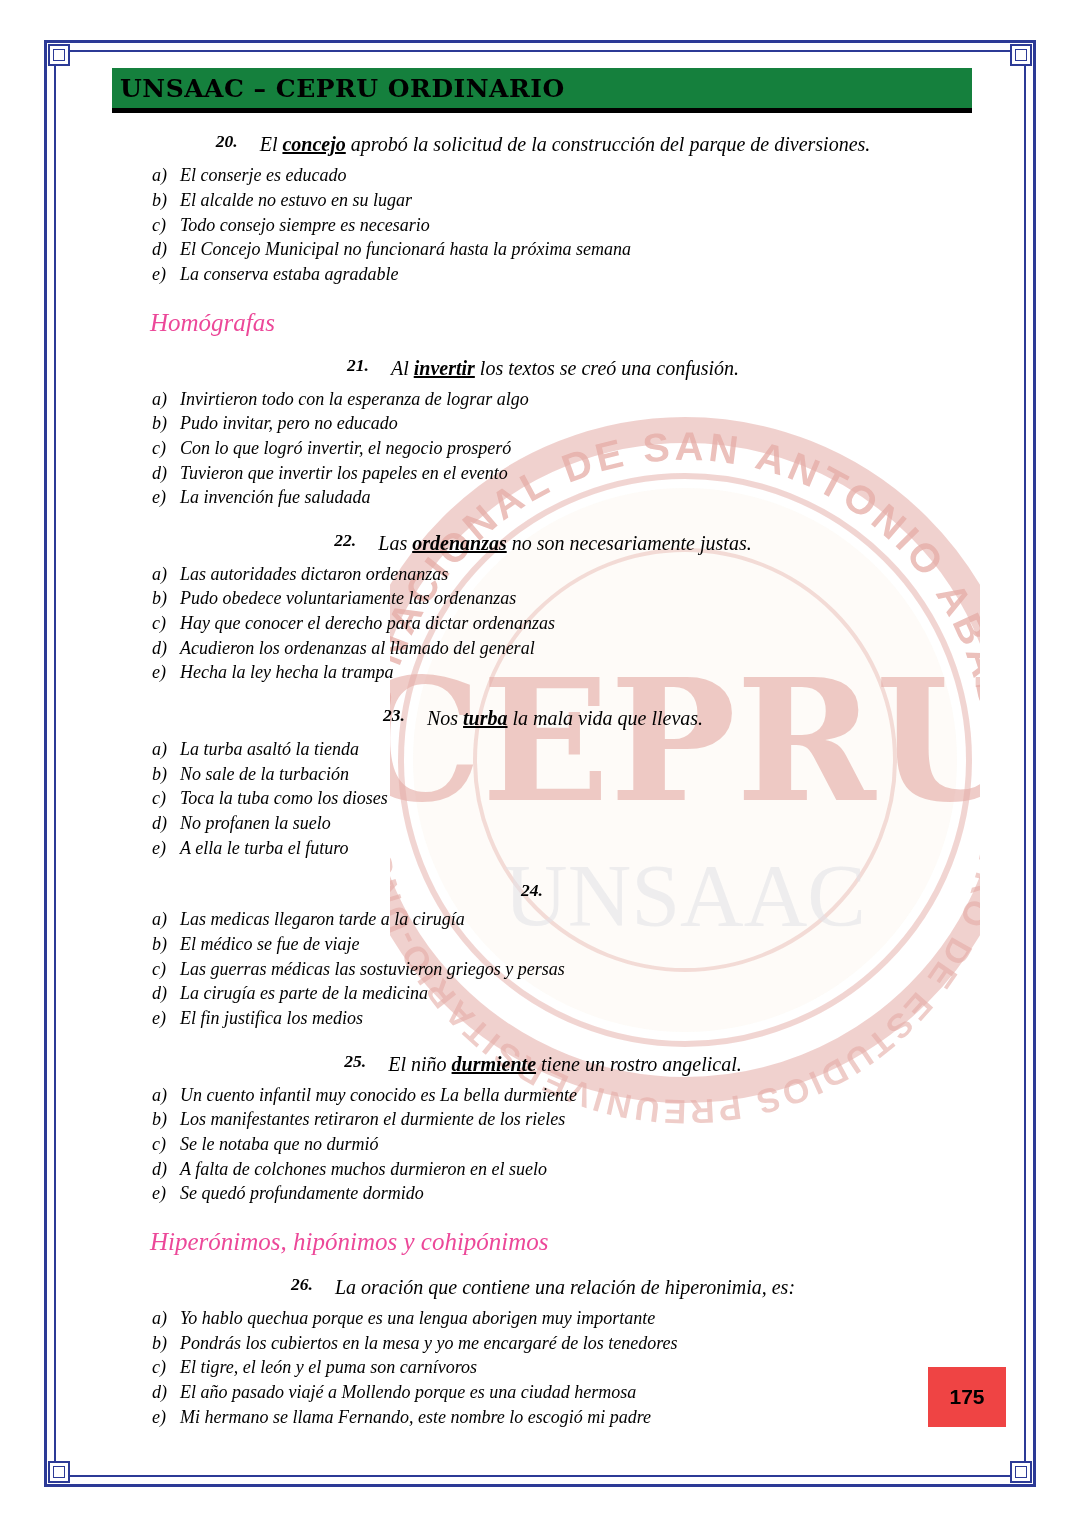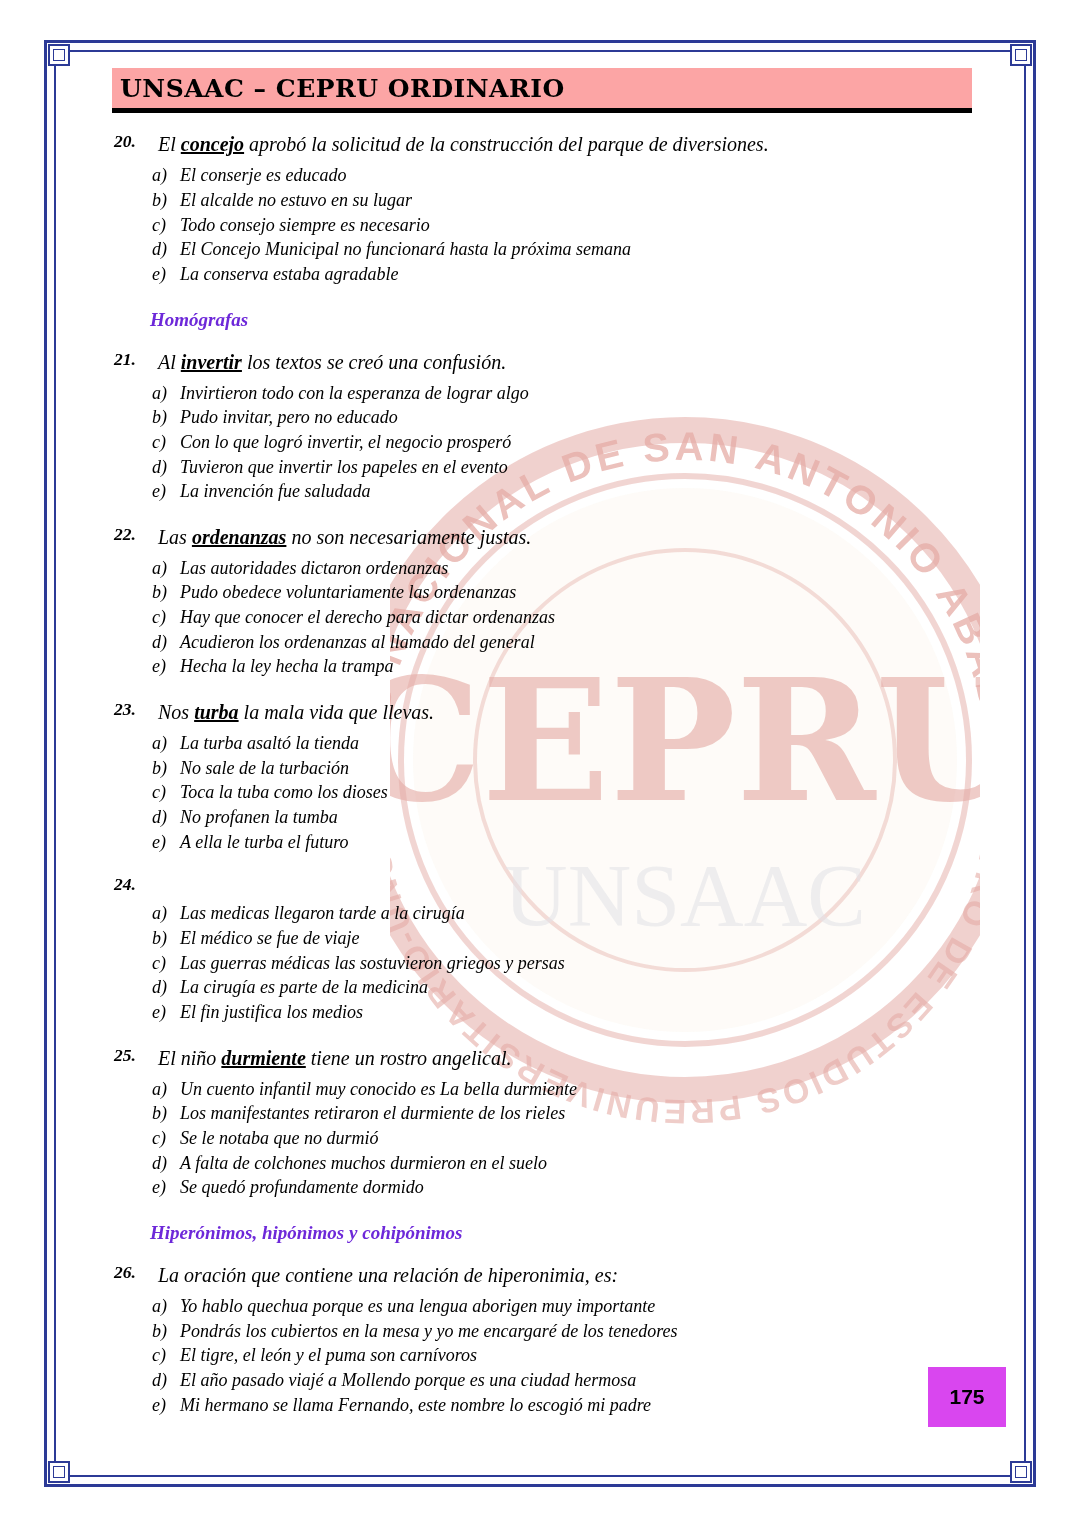--- a/index.html
+++ b/index.html
@@ -63,38 +63,39 @@
   }
 
   
   .content {
     position: absolute;
     left: 112px;
     top: 68px;
     width: 860px;
   }
   .header-bar {
-    background: #fca5a5;
+    background: #15803d;
     border-bottom: 5px solid #000000;
     padding: 8px 10px 6px 8px;
     margin-bottom: 18px;
   }
   .header-title {
     font-family: "DejaVu Serif", serif;
     font-weight: bold;
     font-size: 25px;
     letter-spacing: 0.5px;
     color: #000000;
     line-height: 1.05;
   }
 
   .q {
     margin: 6px 0 6px 0;
     display: flex;
     align-items: flex-start;
+    justify-content: center;
   }
   .q-num {
     width: 44px;
     flex: 0 0 44px;
     font-weight: bold;
     font-style: italic;
     font-size: 17.5px;
     color: #000;
     padding-left: 2px;
   }
@@ -119,34 +120,34 @@
     font-size: 18px;
     line-height: 1.37;
     color: #000;
   }
   .opt-letter {
     width: 28px;
     flex: 0 0 28px;
   }
 
   .section-title {
-    font-weight: bold;
+    font-weight: normal;
     font-style: italic;
-    font-size: 19px;
+    font-size: 25px;
     margin: 22px 0 18px 38px;
-    color: #6d28d9;
+    color: #ec4899;
   }
 
   .page-number {
     position: absolute;
     right: 74px;
     bottom: 100px;
     width: 78px;
     height: 60px;
-    background: #d946ef;
+    background: #ef4444;
     display: flex;
     align-items: center;
     justify-content: center;
     font-family: "Liberation Sans", sans-serif;
     font-weight: bold;
     font-size: 21px;
     color: #000;
   }
 </style>
 </head>
@@ -286,21 +287,21 @@
           <div class="opt">
             <span class="opt-letter">b)</span>
             <span>No sale de la turbación</span>
           </div>
           <div class="opt">
             <span class="opt-letter">c)</span>
             <span>Toca la tuba como los dioses</span>
           </div>
           <div class="opt">
             <span class="opt-letter">d)</span>
-            <span>No profanen la tumba</span>
+            <span>No profanen la suelo</span>
           </div>
           <div class="opt">
             <span class="opt-letter">e)</span>
             <span>A ella le turba el futuro</span>
           </div>
         </div>
         <div class="q">
           <div class="q-num">24.</div>
         </div>
         <div class="opts">

